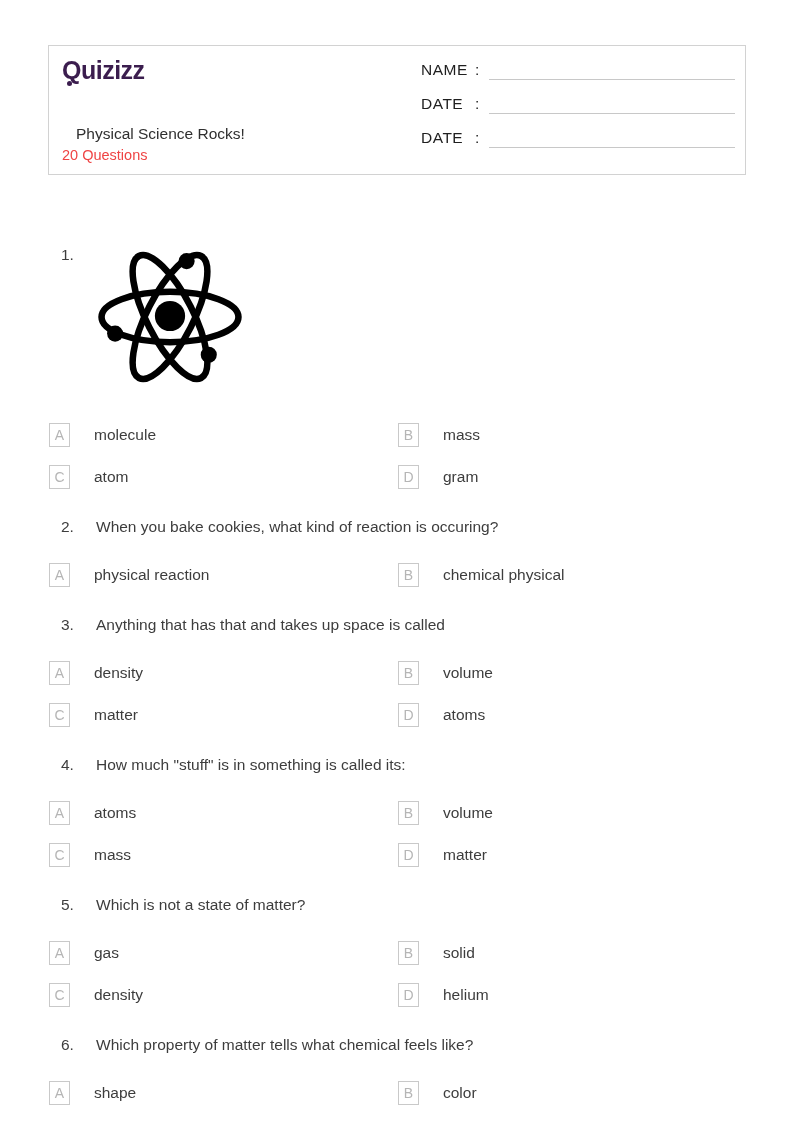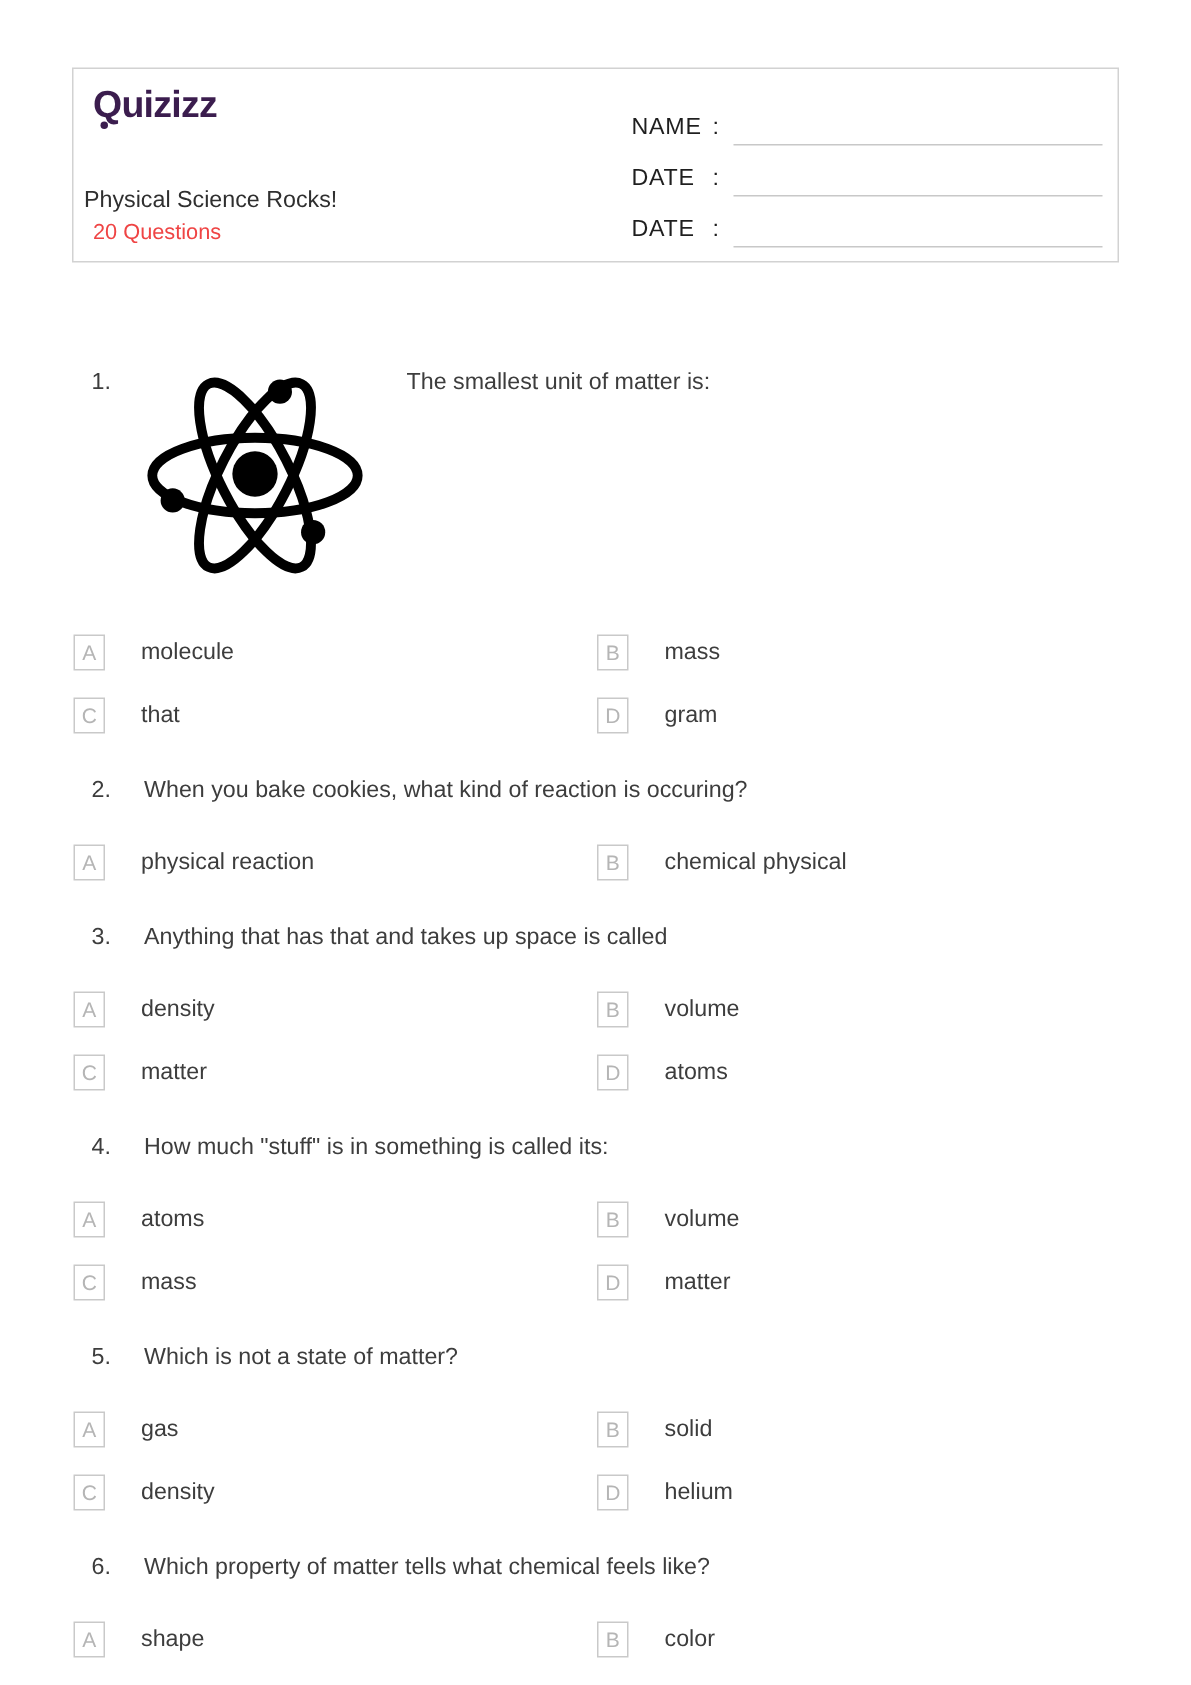--- a/index.html
+++ b/index.html
@@ -20,31 +20,31 @@
   .logo {
     position:absolute; left:13px; top:12px;
     font-size:25px; font-weight:700; letter-spacing:-0.5px;
     color:#3b1d4e; line-height:1;
   }
   .logo .q-dot {
     position:absolute; left:5px; bottom:-3px;
     width:5px; height:5px; border-radius:50%; background:#3b1d4e;
   }
   .quiz-title {
-    position:absolute; left:7px; top:79px;
+    position:absolute; left:27px; top:79px;
     font-size:15.5px; color:#2f2f2f;
   }
   .quiz-subtitle {
     position:absolute; left:13px; top:101px;
     font-size:14.5px; color:#ef4444;
   }
   .fields {
     position:absolute; left:372px; top:14px; width:314px;
   }
-  .field-row { display:flex; align-items:flex-end; height:34px; }
+  .field-row { display:flex; align-items:flex-start; height:34px; }
   .field-label {
     font-size:15.5px; color:#1f1f1f; letter-spacing:0.5px;
     line-height:19px; width:54px; flex:0 0 auto;
   }
   .field-colon { font-size:15.5px; color:#1f1f1f; line-height:19px; flex:0 0 auto; }
   .field-line {
     flex:1 1 auto; margin-left:10px; height:20px;
     border-bottom:1px solid #c8c8c8; margin-bottom:-3px;
   }
 
@@ -113,35 +113,34 @@
           <svg viewBox="0 0 147 133" xmlns="http://www.w3.org/2000/svg" fill="none">
             <ellipse cx="73.5" cy="66.5" rx="68" ry="25" stroke="#000" stroke-width="6.5"></ellipse>
             <ellipse cx="73.5" cy="66.5" rx="68" ry="23" stroke="#000" stroke-width="6.5" transform="rotate(63 73.5 66.5)"></ellipse>
             <ellipse cx="73.5" cy="66.5" rx="68" ry="23" stroke="#000" stroke-width="6.5" transform="rotate(-63 73.5 66.5)"></ellipse>
             <circle cx="73.5" cy="65.5" r="15" fill="#000"></circle>
             <circle cx="90" cy="11" r="8" fill="#000"></circle>
             <circle cx="19" cy="83" r="8" fill="#000"></circle>
             <circle cx="112" cy="104" r="8" fill="#000"></circle>
           </svg>
         </div>
-        <div class="qtext">The smallest unit of matter is:</div>
       </div>
     </div>
     <div class="options">
       <div class="option">
         <span class="letter-box">A</span>
         <span class="option-text">molecule</span>
       </div>
       <div class="option">
         <span class="letter-box">B</span>
         <span class="option-text">mass</span>
       </div>
       <div class="option">
         <span class="letter-box">C</span>
-        <span class="option-text">that</span>
+        <span class="option-text">atom</span>
       </div>
       <div class="option">
         <span class="letter-box">D</span>
         <span class="option-text">gram</span>
       </div>
     </div>
   </section>
 
   <section class="question">
     <div class="q-row">

